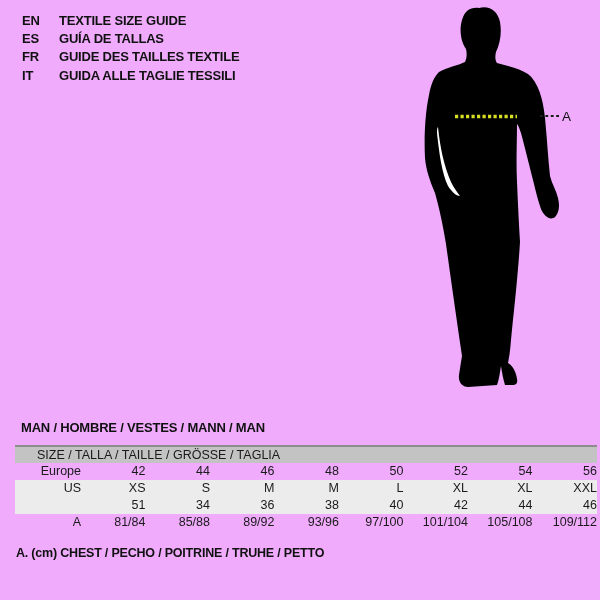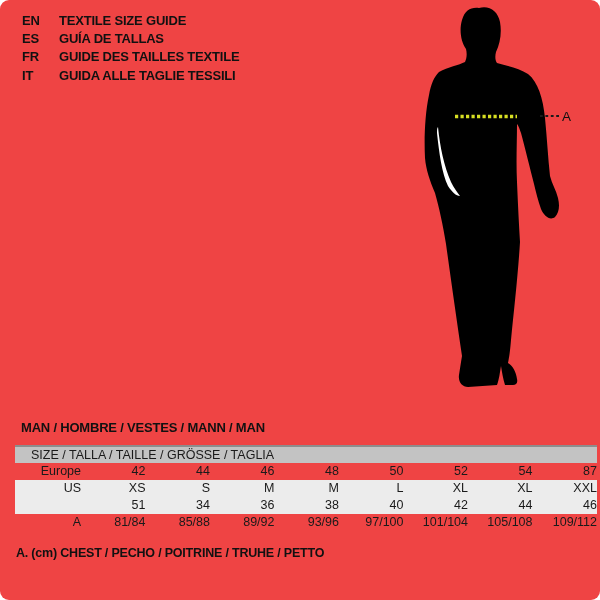--- a/index.html
+++ b/index.html
@@ -1,33 +1,33 @@
 <!DOCTYPE html>
 <html><head>
 <meta charset="utf-8">
 <style>
   html,body{margin:0;padding:0;background:#ffffff;}
   .page{
-    position:relative;width:600px;height:600px;background:#ef4444;overflow:hidden;
-    font-family:"Liberation Sans",sans-serif;color:#111111;border-radius:9px;
+    position:relative;width:600px;height:600px;background:#f0abfc;overflow:hidden;
+    font-family:"Liberation Sans",sans-serif;color:#111111;
   }
   
   .lang-list{position:absolute;left:22px;top:12px;}
   .lang-row{display:flex;height:18.2px;line-height:18.2px;font-size:13px;font-weight:700;letter-spacing:-0.2px;}
   .lang-code{width:37px;flex:0 0 37px;}
   
   .garment-lines{position:absolute;left:22px;top:106px;font-size:13.5px;font-weight:700;line-height:17.5px;letter-spacing:-0.2px;}
   
   .figure-svg{position:absolute;left:410px;top:0px;width:190px;height:400px;}
   .measure-label-text{font-family:"Liberation Sans",sans-serif;font-size:13.5px;fill:#111111;}
   
   .man-title{position:absolute;left:21px;top:420px;font-size:13px;font-weight:700;letter-spacing:-0.2px;}
   
   .size-table{position:absolute;left:15px;top:445px;width:582px;font-size:12.5px;color:#1a1a1a;}
-  .thead{height:16px;line-height:16px;background:#c3c3c3;border-top:2px solid #8d8d8d;padding-left:16px;}
+  .thead{height:16px;line-height:16px;background:#c3c3c3;border-top:2px solid #8d8d8d;padding-left:22px;}
   .trow{display:grid;grid-template-columns:66px repeat(8,1fr);height:17px;line-height:17px;}
   .trow.shaded{background:#ececec;}
   .tcell{text-align:right;overflow:hidden;white-space:nowrap;}
   .tcell.label{text-align:right;padding-left:6px;}
   
   .footnote{position:absolute;left:16px;top:546px;font-size:12.5px;font-weight:700;letter-spacing:-0.2px;}
 </style>
 </head>
 <body>
 
@@ -106,21 +106,21 @@
 
     <div class="trow">
       <div class="tcell label">Europe</div>
       <div class="tcell">42</div>
       <div class="tcell">44</div>
       <div class="tcell">46</div>
       <div class="tcell">48</div>
       <div class="tcell">50</div>
       <div class="tcell">52</div>
       <div class="tcell">54</div>
-      <div class="tcell">87</div>
+      <div class="tcell">56</div>
     </div>
 
     <div class="trow shaded">
       <div class="tcell label">US</div>
       <div class="tcell">XS</div>
       <div class="tcell">S</div>
       <div class="tcell">M</div>
       <div class="tcell">M</div>
       <div class="tcell">L</div>
       <div class="tcell">XL</div>

